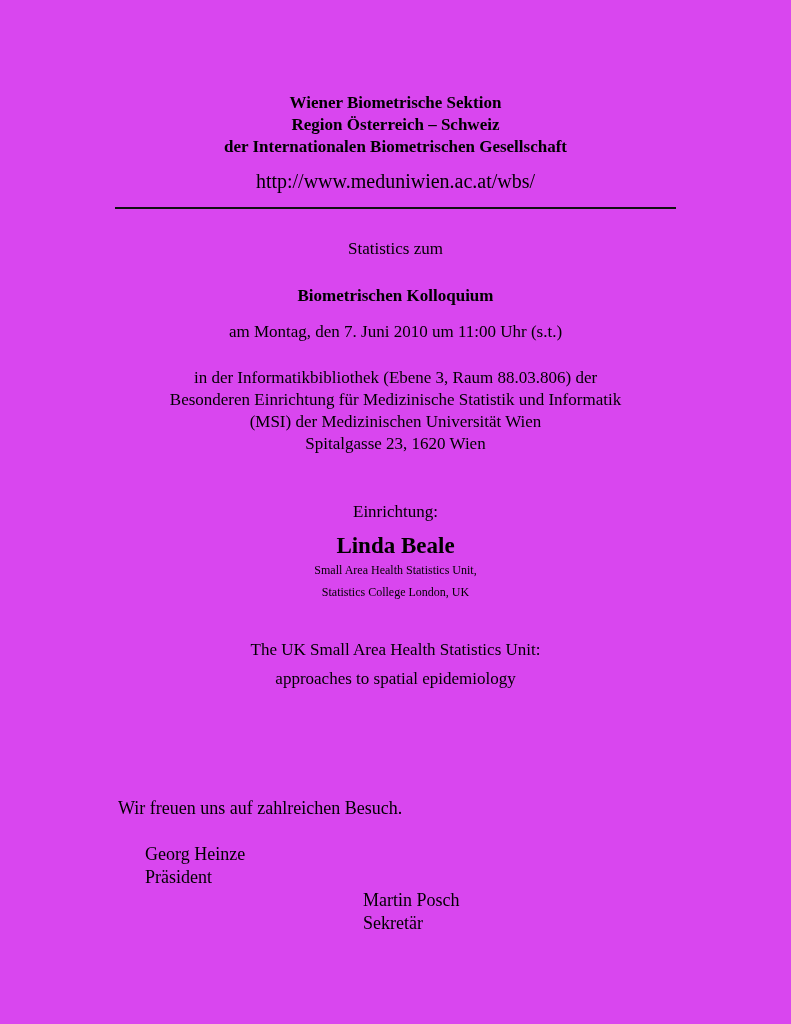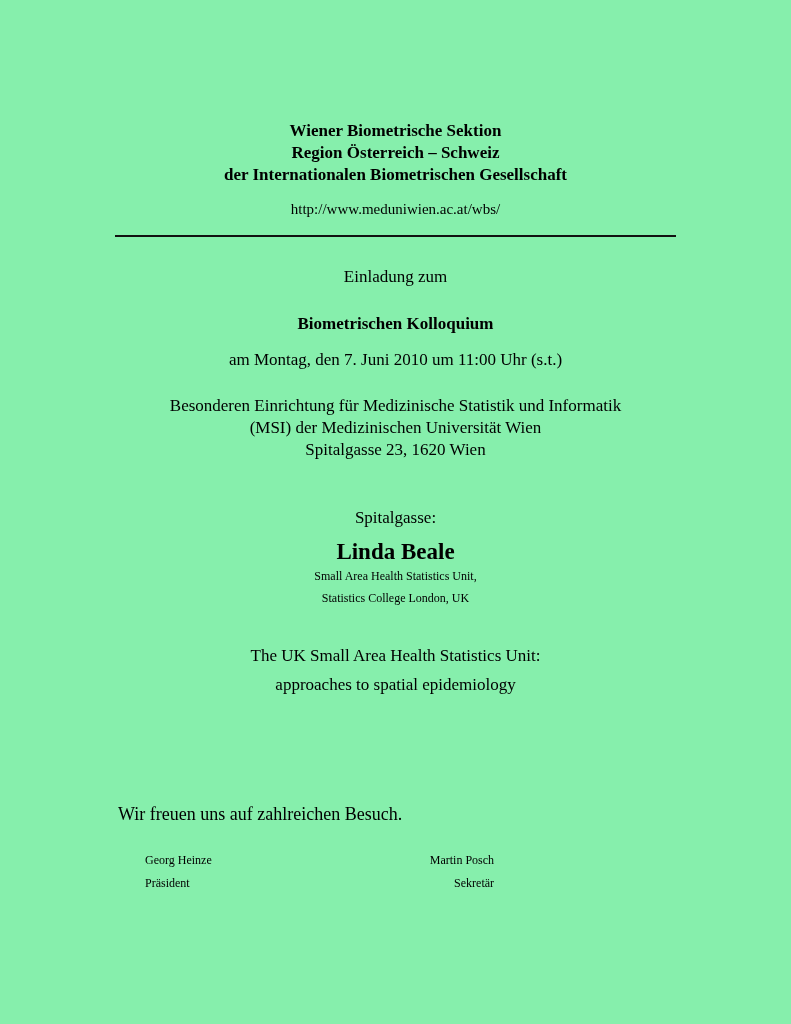--- a/index.html
+++ b/index.html
@@ -4,36 +4,36 @@
 <style>
   html, body {
     margin: 0;
     padding: 0;
     background: #ffffff;
   }
   .page {
     position: relative;
     width: 791px;
     height: 1024px;
-    background: #86efac;
+    background: #d946ef;
     color: #000000;
     font-family: "Liberation Serif", "DejaVu Serif", serif;
     font-size: 17px;
     line-height: 22px;
     overflow: hidden;
     box-sizing: border-box;
-    padding-top: 120px;
+    padding-top: 92px;
   }
   .centered { text-align: center; }
   .bold { font-weight: bold; }
 
   .org-block div { line-height: 22px; }
   .org-url {
     margin-top: 13px;
-    font-size: 15px;
+    font-size: 20px;
     line-height: 20px;
   }
   .rule {
     border: none;
     border-top: 2px solid #111111;
     margin: 16px 115px 0 115px;
   }
 
   .intro-line   { margin-top: 29px; }
   .event-line   { margin-top: 25px; }
@@ -67,56 +67,57 @@
   .closing-line {
     margin-top: 104px;
     padding-left: 118px;
     font-size: 18px;
   }
 
   .signatures {
     margin-top: 24px;
     display: flex;
     padding-left: 145px;
-    font-size: 12px;
+    font-size: 18px;
     line-height: 23px;
+    flex-direction: column;
   }
   .sig-col-right {
     margin-left: 218px;
-    text-align: right;
   }
 </style>
 </head>
 <body>
 
 <div class="page">
 
   <div class="org-block centered bold">
     <div>Wiener Biometrische Sektion</div>
     <div>Region Österreich – Schweiz</div>
     <div>der Internationalen Biometrischen Gesellschaft</div>
   </div>
 
   <div class="org-url centered">http://www.meduniwien.ac.at/wbs/</div>
 
   <hr class="rule">
 
-  <div class="intro-line centered">Einladung zum</div>
+  <div class="intro-line centered">Statistics zum</div>
 
   <div class="event-line centered bold">Biometrischen Kolloquium</div>
 
   <div class="datetime-line centered">am Montag, den 7. Juni 2010 um 11:00 Uhr (s.t.)</div>
 
   <div class="location-block centered">
+    <div>in der Informatikbibliothek (Ebene 3, Raum 88.03.806) der</div>
     <div>Besonderen Einrichtung für Medizinische Statistik und Informatik</div>
     <div>(MSI) der Medizinischen Universität Wien</div>
     <div>Spitalgasse 23, 1620 Wien</div>
   </div>
 
-  <div class="speaker-label centered">Spitalgasse:</div>
+  <div class="speaker-label centered">Einrichtung:</div>
 
   <div class="speaker-name centered">Linda Beale</div>
 
   <div class="speaker-affiliation centered">
     <div>Small Area Health Statistics Unit,</div>
     <div>Statistics College London, UK</div>
   </div>
 
   <div class="talk-title centered">
     <div>The UK Small Area Health Statistics Unit:</div>

